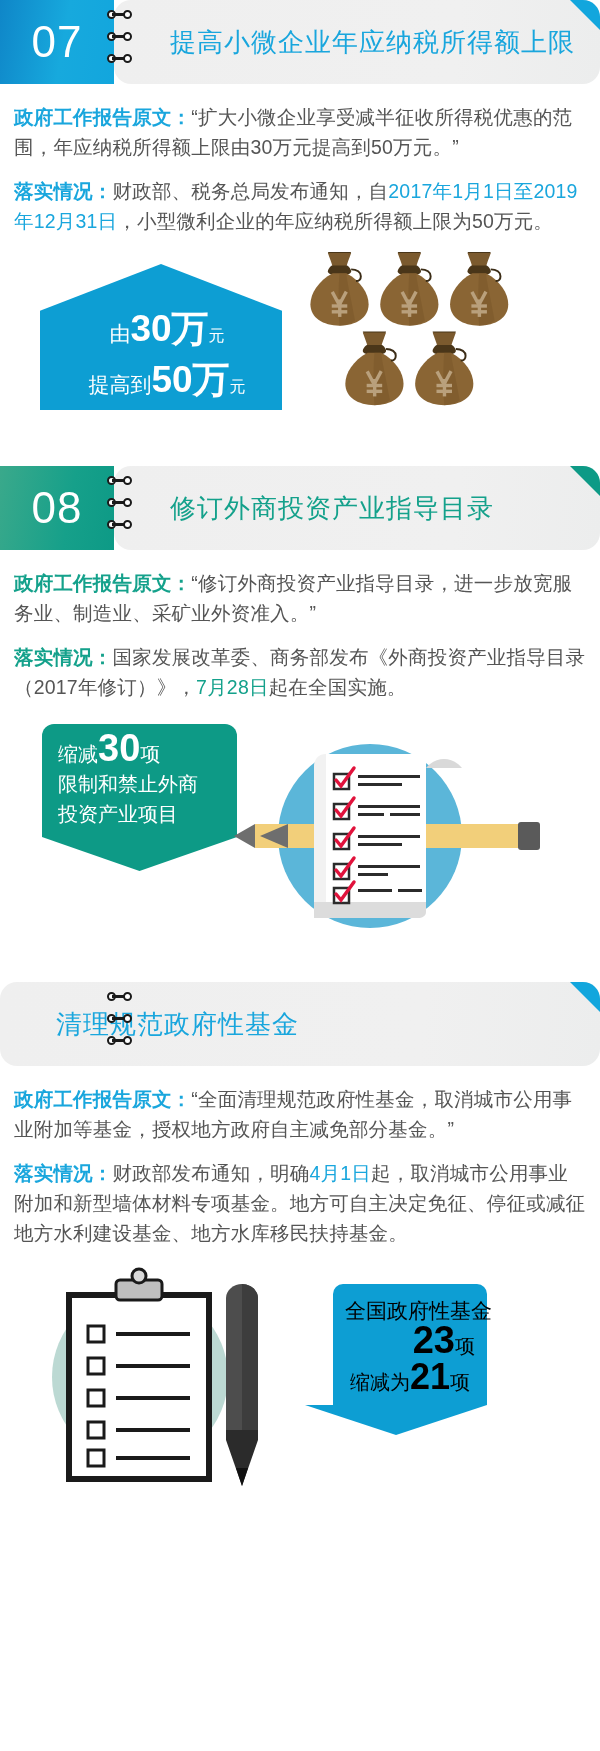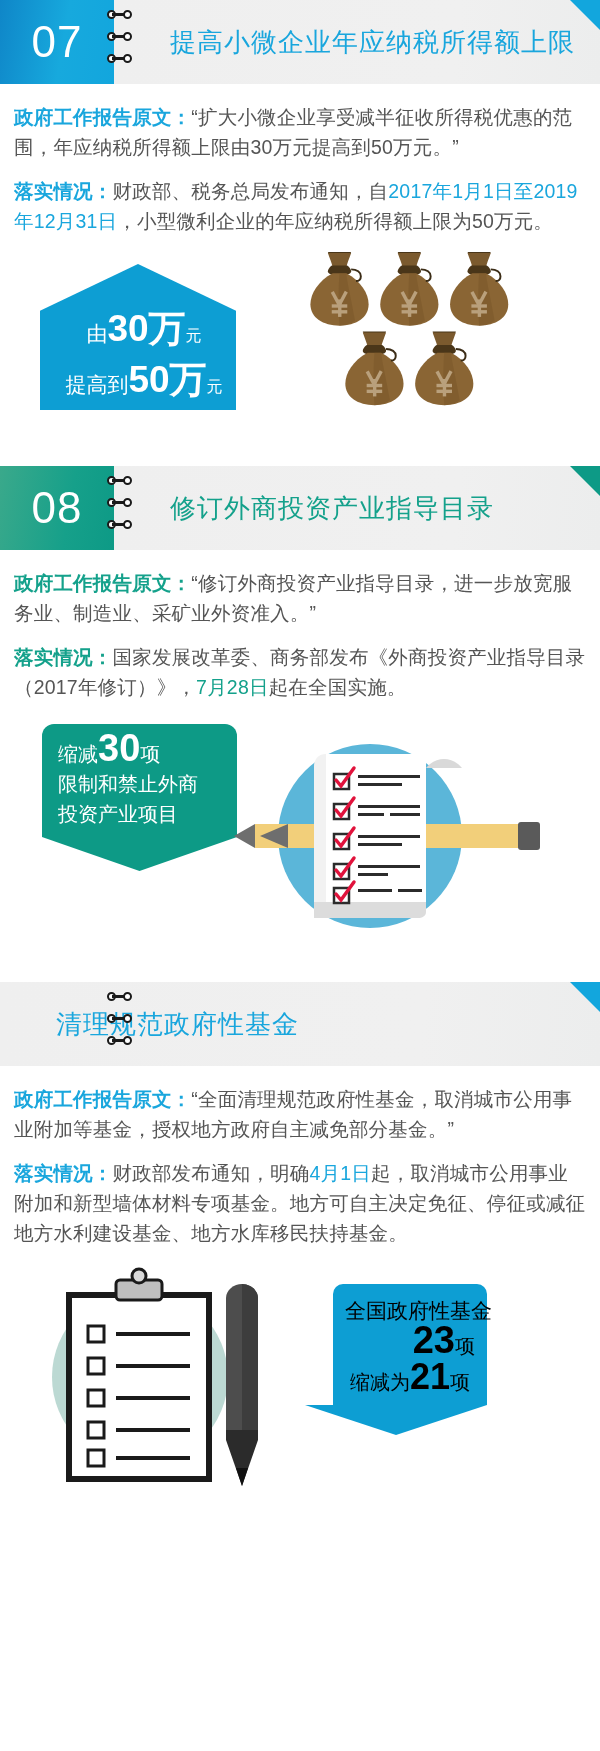--- a/index.html
+++ b/index.html
@@ -37,20 +37,21 @@
     font-weight:400;
     letter-spacing:1px;
   }
   .title-block{
     position:relative;
     flex:1 1 auto;
     background:linear-gradient(95deg,#efefef 0%,#f0f0f0 70%,#eceded 100%);
     display:flex;
     align-items:center;
     overflow:hidden;
+    border-radius:17px;
   }
   .title-block .corner{
     position:absolute;
     right:0;top:0;
     width:0;height:0;
     border-top:30px solid #12a6dd;
     border-left:30px solid transparent;
   }
   .title-block.teal-corner .corner{border-top-color:#0d9a86;}
   .sec-title{
@@ -115,21 +116,21 @@
   .para .lead.teal{color:#14a18b;}
   .hl-blue{color:#19a6dd;}
   .hl-teal{color:#14a18b;}
 
   
   .illus{position:relative;width:600px;}
 
   
   .pent-up{
     position:relative;
-    width:196px;
+    width:242px;
     background:#0d9ed3;
     -webkit-clip-path:polygon(0% 32%, 50% 0%, 100% 32%, 100% 100%, 0% 100%);
     clip-path:polygon(0% 32%, 50% 0%, 100% 32%, 100% 100%, 0% 100%);
     padding:46px 0 18px 12px;
     box-sizing:border-box;
   }
   .pent-line{
     color:#fff;
     text-align:center;
     white-space:nowrap;

